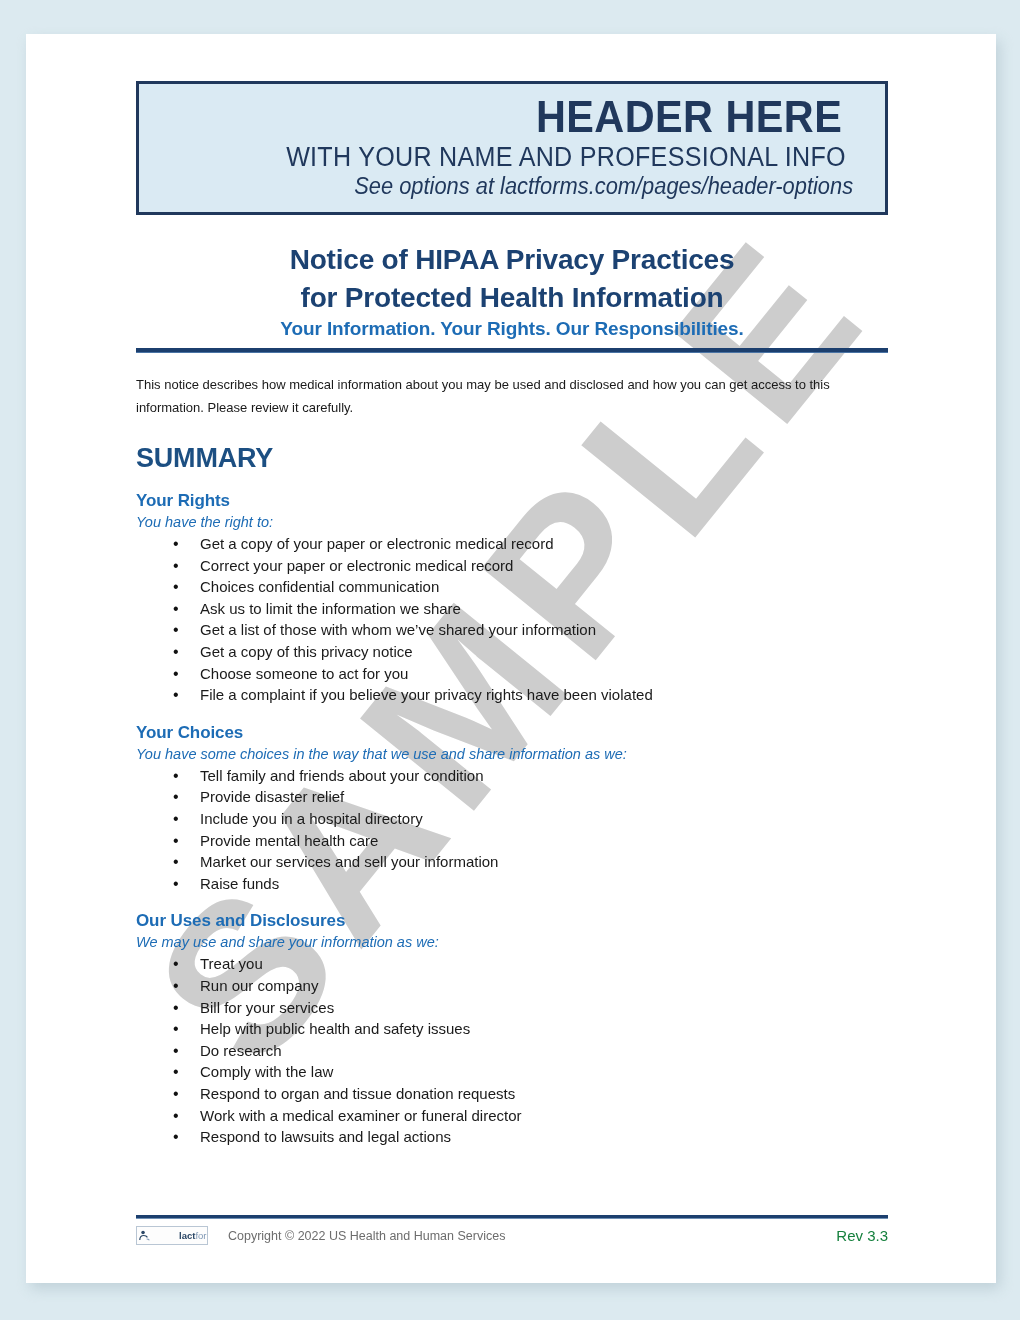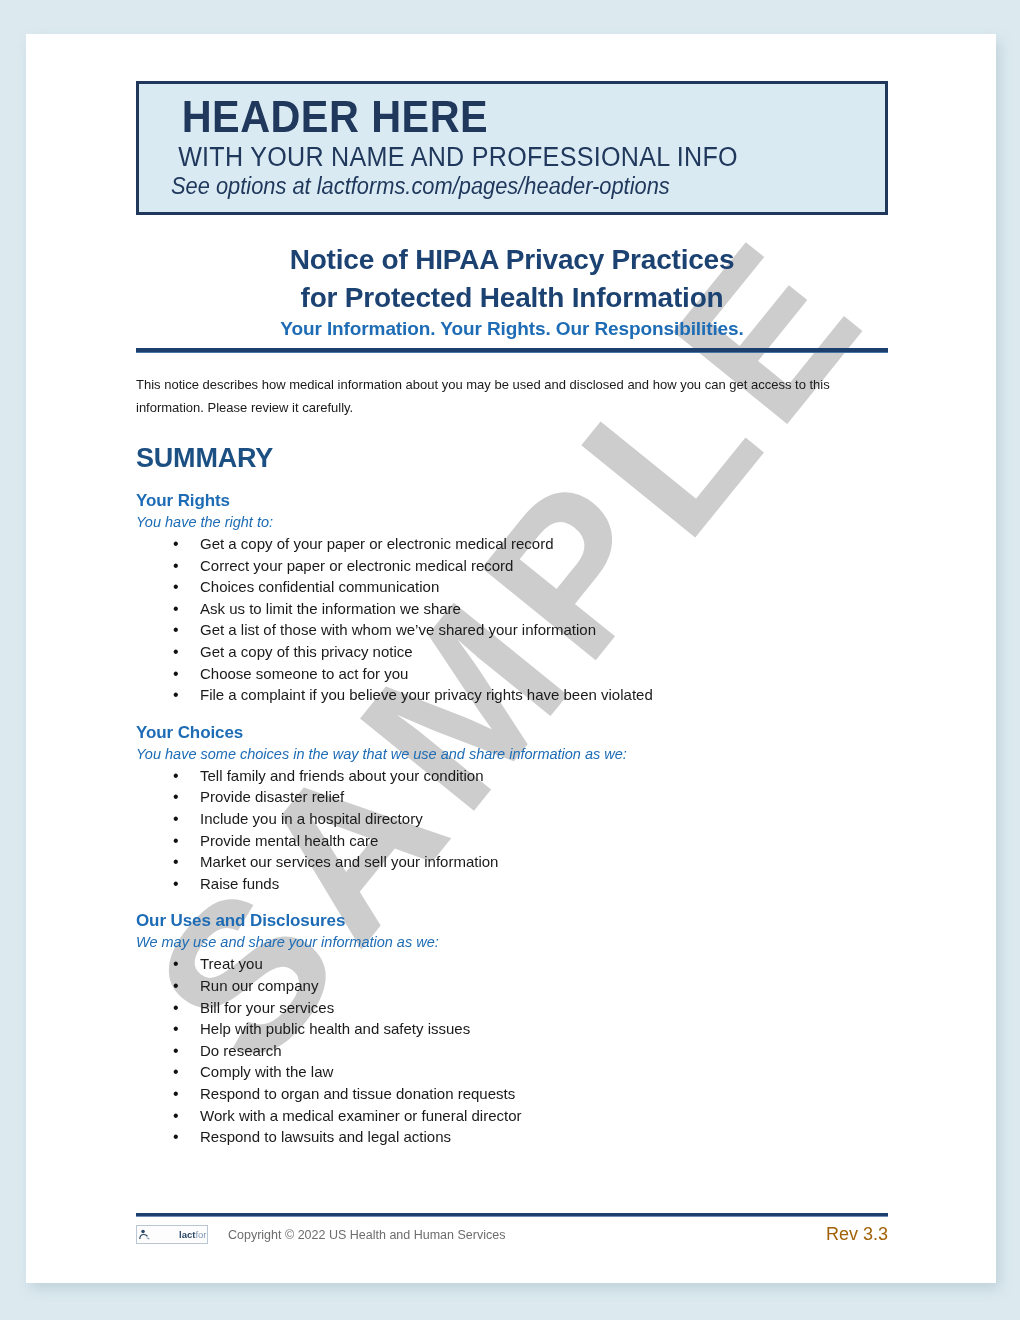--- a/index.html
+++ b/index.html
@@ -65,21 +65,21 @@
     z-index: 2;
     padding: 0 108px 0 110px;
   }
 
   
   .header-box {
     margin-top: 47px;
     border: 3px solid #20385c;
     background: #daeaf3;
     padding: 10px 14px 12px 14px;
-    text-align: left;
+    text-align: right;
     box-sizing: border-box;
   }
   .header-line1 {
     font-family: "Liberation Sans", sans-serif;
     font-size: 45px;
     font-weight: 700;
     color: #20385c;
     letter-spacing: 0.5px;
     line-height: 1.02;
     transform: scaleX(0.92);
@@ -220,22 +220,22 @@
   }
   .logo-text .lact { color: #2b4766; padding-left: 27px; }
   .logo-text .forms { color: #7e97b4; font-weight: 400; }
   .copyright {
     margin-left: 20px;
     font-size: 12.5px;
     color: #6d6d6d;
   }
   .rev {
     margin-left: auto;
-    font-size: 18px;
-    color: #a16207;
+    font-size: 15px;
+    color: #15803d;
   }
 </style>
 </head>
 <body>
 
 <div class="page-wrap">
   <div class="page-shadow"></div>
 
   <div class="page">
 

